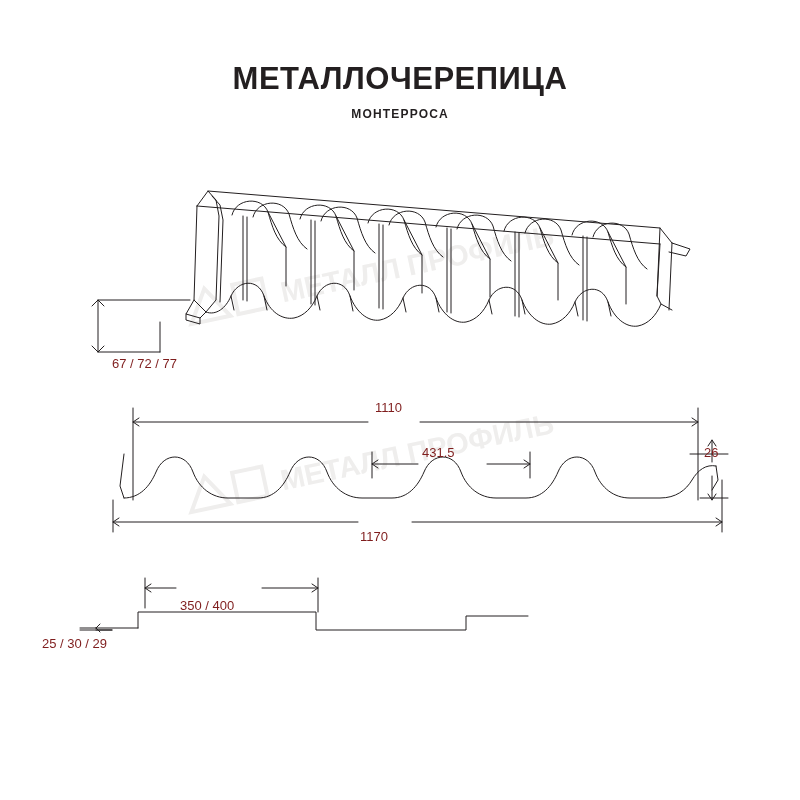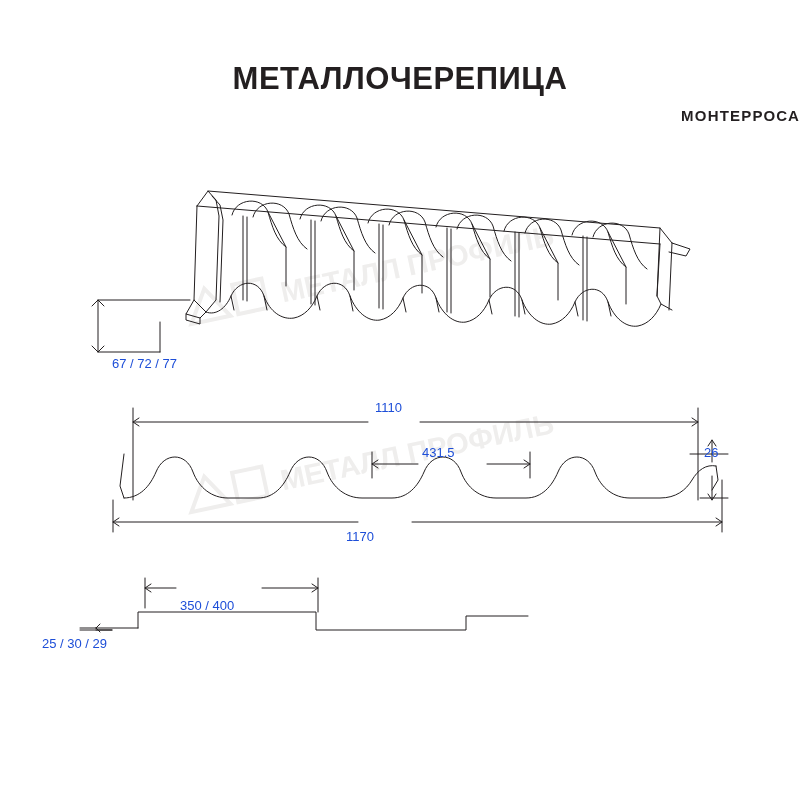--- a/index.html
+++ b/index.html
@@ -29,49 +29,48 @@
   }
   .title-main {
     font-size: 31px;
     font-weight: bold;
     letter-spacing: 0.5px;
     line-height: 1.1;
     color: #231f20;
   }
   .title-sub {
     margin-top: 11px;
-    font-size: 15px;
+    font-size: 12px;
     font-weight: bold;
     letter-spacing: 1.2px;
     color: #231f20;
-    text-align: right;
   }
   .drawing {
     position: absolute;
     top: 0;
     left: 0;
   }
   .wm {
     position: absolute;
     pointer-events: none;
     user-select: none;
   }
   .wm1 { top: 236px; left: 178px; transform: rotate(-12deg); }
   .wm2 { top: 424px; left: 178px; transform: rotate(-12deg); }
   .dimlabel {
     position: absolute;
     font-size: 13px;
-    color: #1d4ed8;
+    color: #7f1d1d;
     white-space: nowrap;
   }
   .lbl-h1 { top: 356px; left: 112px; }
   .lbl-1110 { top: 400px; left: 375px; }
   .lbl-2775 { top: 445px; left: 422px; }
   .lbl-42 { top: 445px; left: 704px; }
-  .lbl-1170 { top: 529px; left: 346px; }
+  .lbl-1170 { top: 529px; left: 360px; }
   .lbl-350 { top: 598px; left: 180px; }
   .lbl-25 { top: 636px; left: 42px; }
 </style>
 </head>
 <body>
 
 <div id="stage">
 
   <div class="title-block">
     <div class="title-main">МЕТАЛЛОЧЕРЕПИЦА</div>

